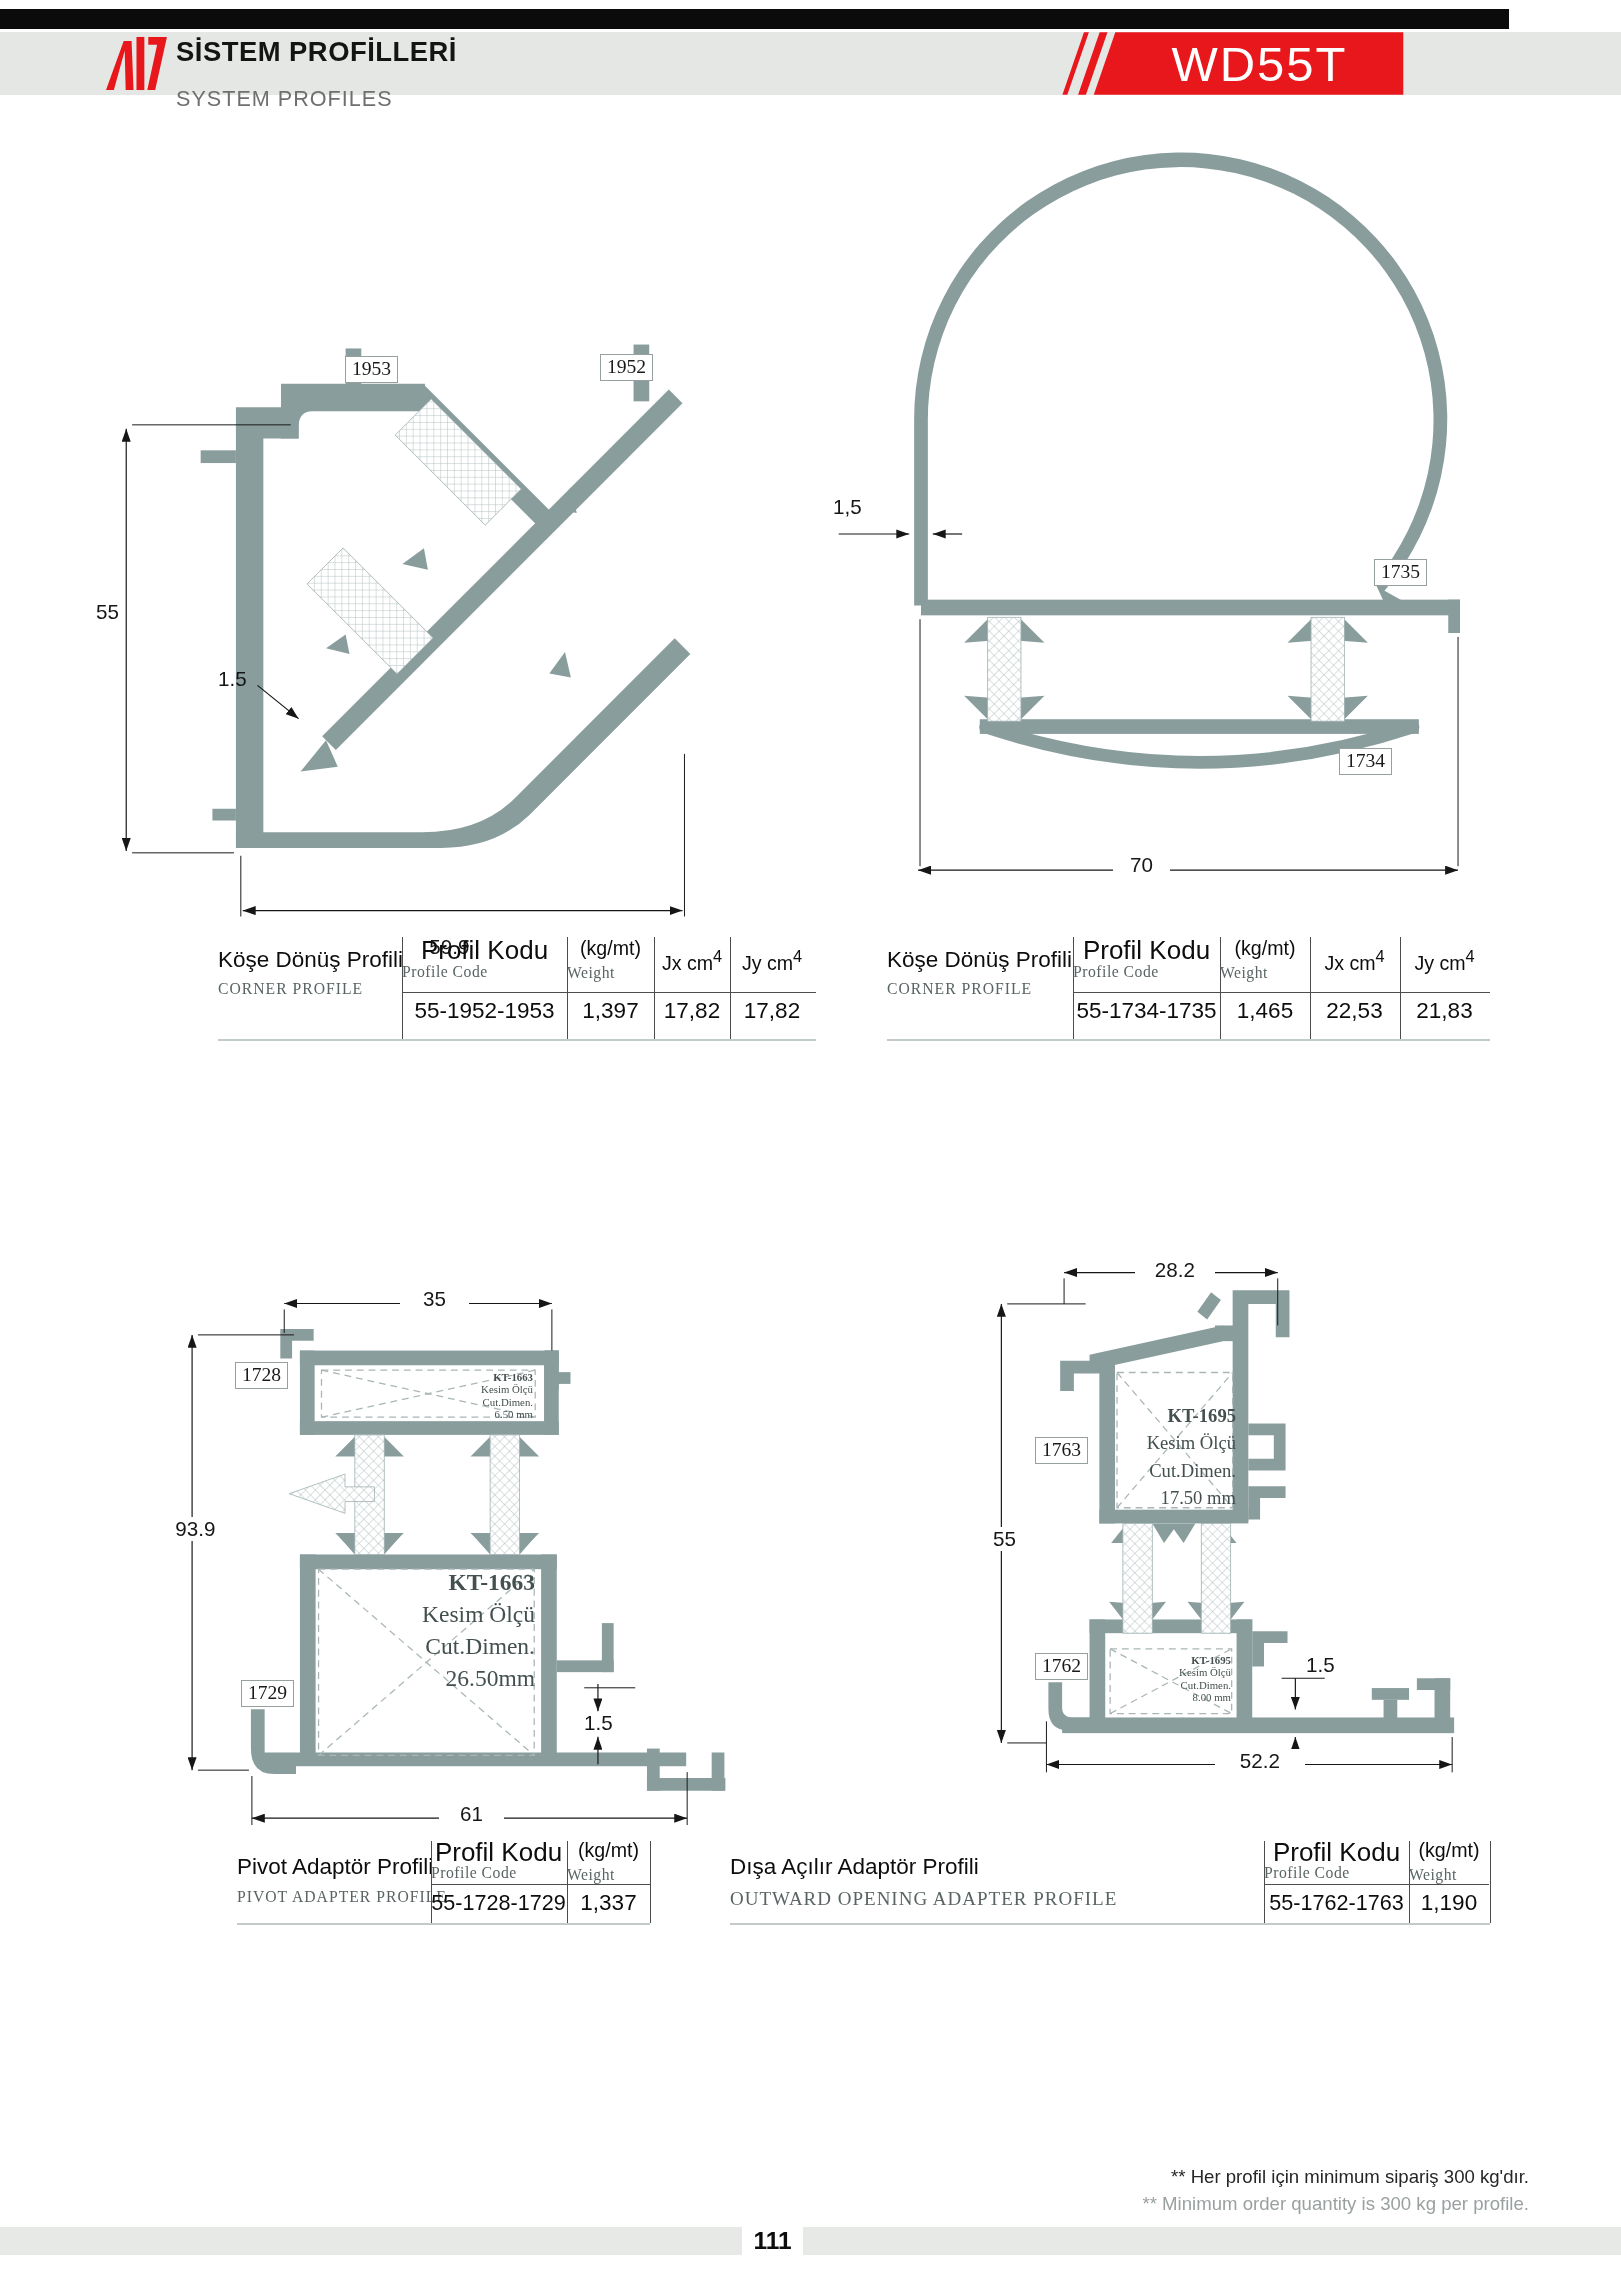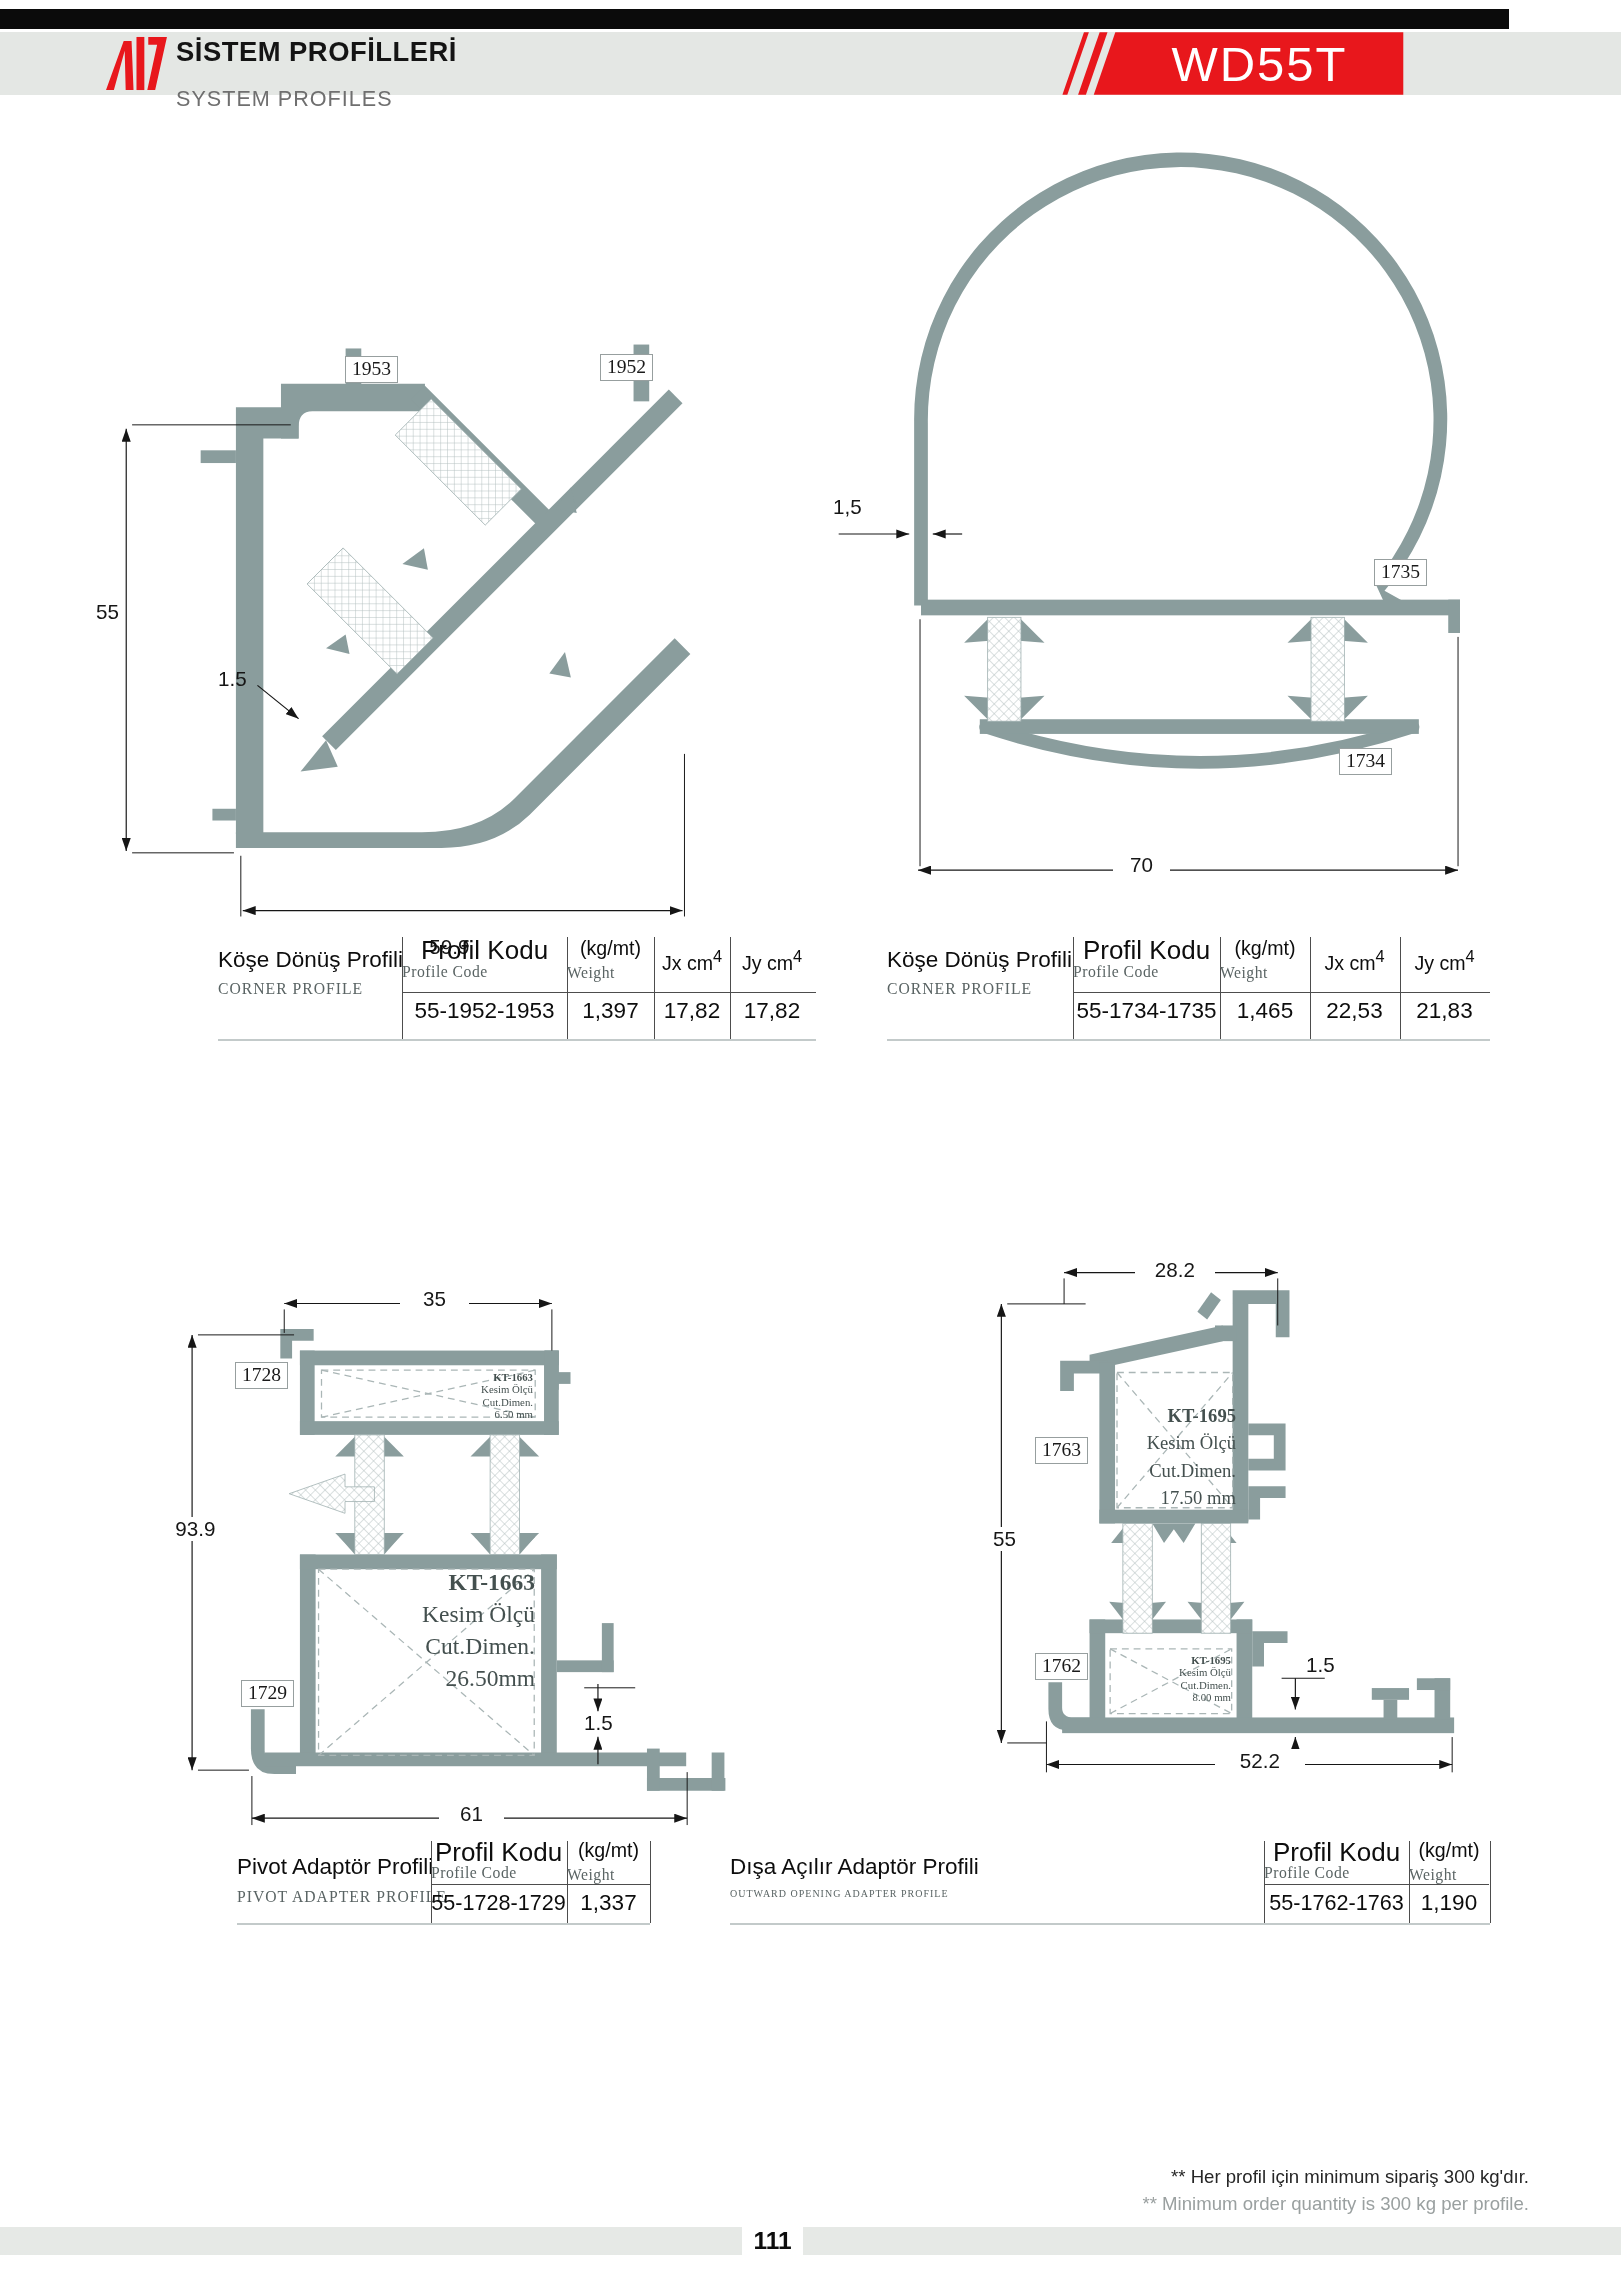--- a/index.html
+++ b/index.html
@@ -376,21 +376,21 @@
   <div class="hline" style="left:431px;top:1884px;width:219px"></div>
   <div class="bline" style="left:237px;top:1923px;width:413px"></div>
   <div class="th-tr" style="left:431px;top:1837px;width:135px">Profil Kodu</div>
   <div class="th-en" style="left:431px;top:1864px;width:135px">Profile Code</div>
   <div class="th-tr small" style="left:567px;top:1839px;width:83px">(kg/mt)</div>
   <div class="th-en" style="left:567px;top:1866px;width:83px">Weight</div>
   <div class="td" style="left:431px;top:1890px;width:135px;font-size:21.6px">55-1728-1729</div>
   <div class="td" style="left:567px;top:1890px;width:83px">1,337</div>
 
   <div class="t-title-tr" style="left:730px;top:1854px">Dışa Açılır Adaptör Profili</div>
-  <div class="t-title-en" style="left:730px;top:1888px;font-size:10px">OUTWARD OPENING ADAPTER PROFILE</div>
+  <div class="t-title-en" style="left:730px;top:1888px;font-size:19px">OUTWARD OPENING ADAPTER PROFILE</div>
   <div class="vline" style="left:1264px;top:1841px;height:82px"></div>
   <div class="vline" style="left:1409px;top:1841px;height:82px"></div>
   <div class="vline" style="left:1490px;top:1841px;height:82px"></div>
   <div class="hline" style="left:1264px;top:1884px;width:225px"></div>
   <div class="bline" style="left:730px;top:1923px;width:760px"></div>
   <div class="th-tr" style="left:1264px;top:1837px;width:145px">Profil Kodu</div>
   <div class="th-en" style="left:1264px;top:1864px;width:145px">Profile Code</div>
   <div class="th-tr small" style="left:1409px;top:1839px;width:80px">(kg/mt)</div>
   <div class="th-en" style="left:1409px;top:1866px;width:80px">Weight</div>
   <div class="td" style="left:1264px;top:1890px;width:145px;font-size:21.6px">55-1762-1763</div>

